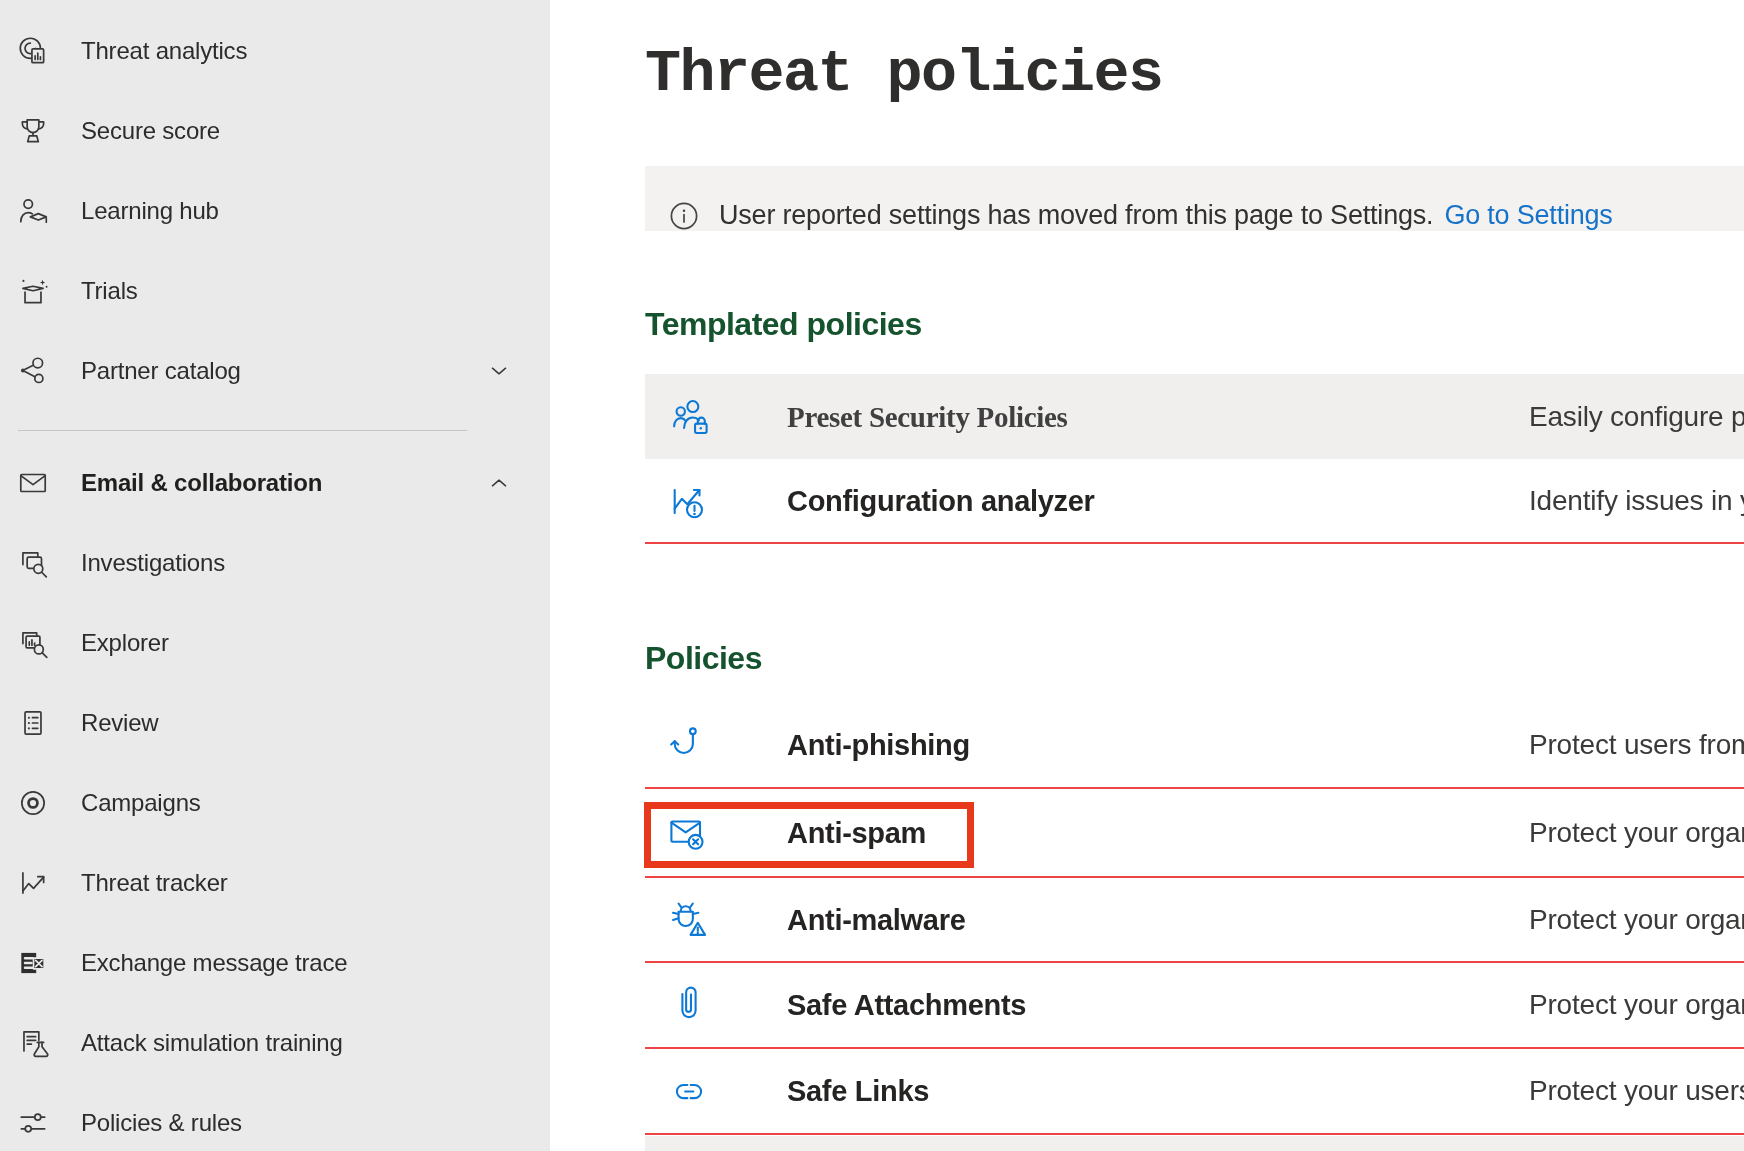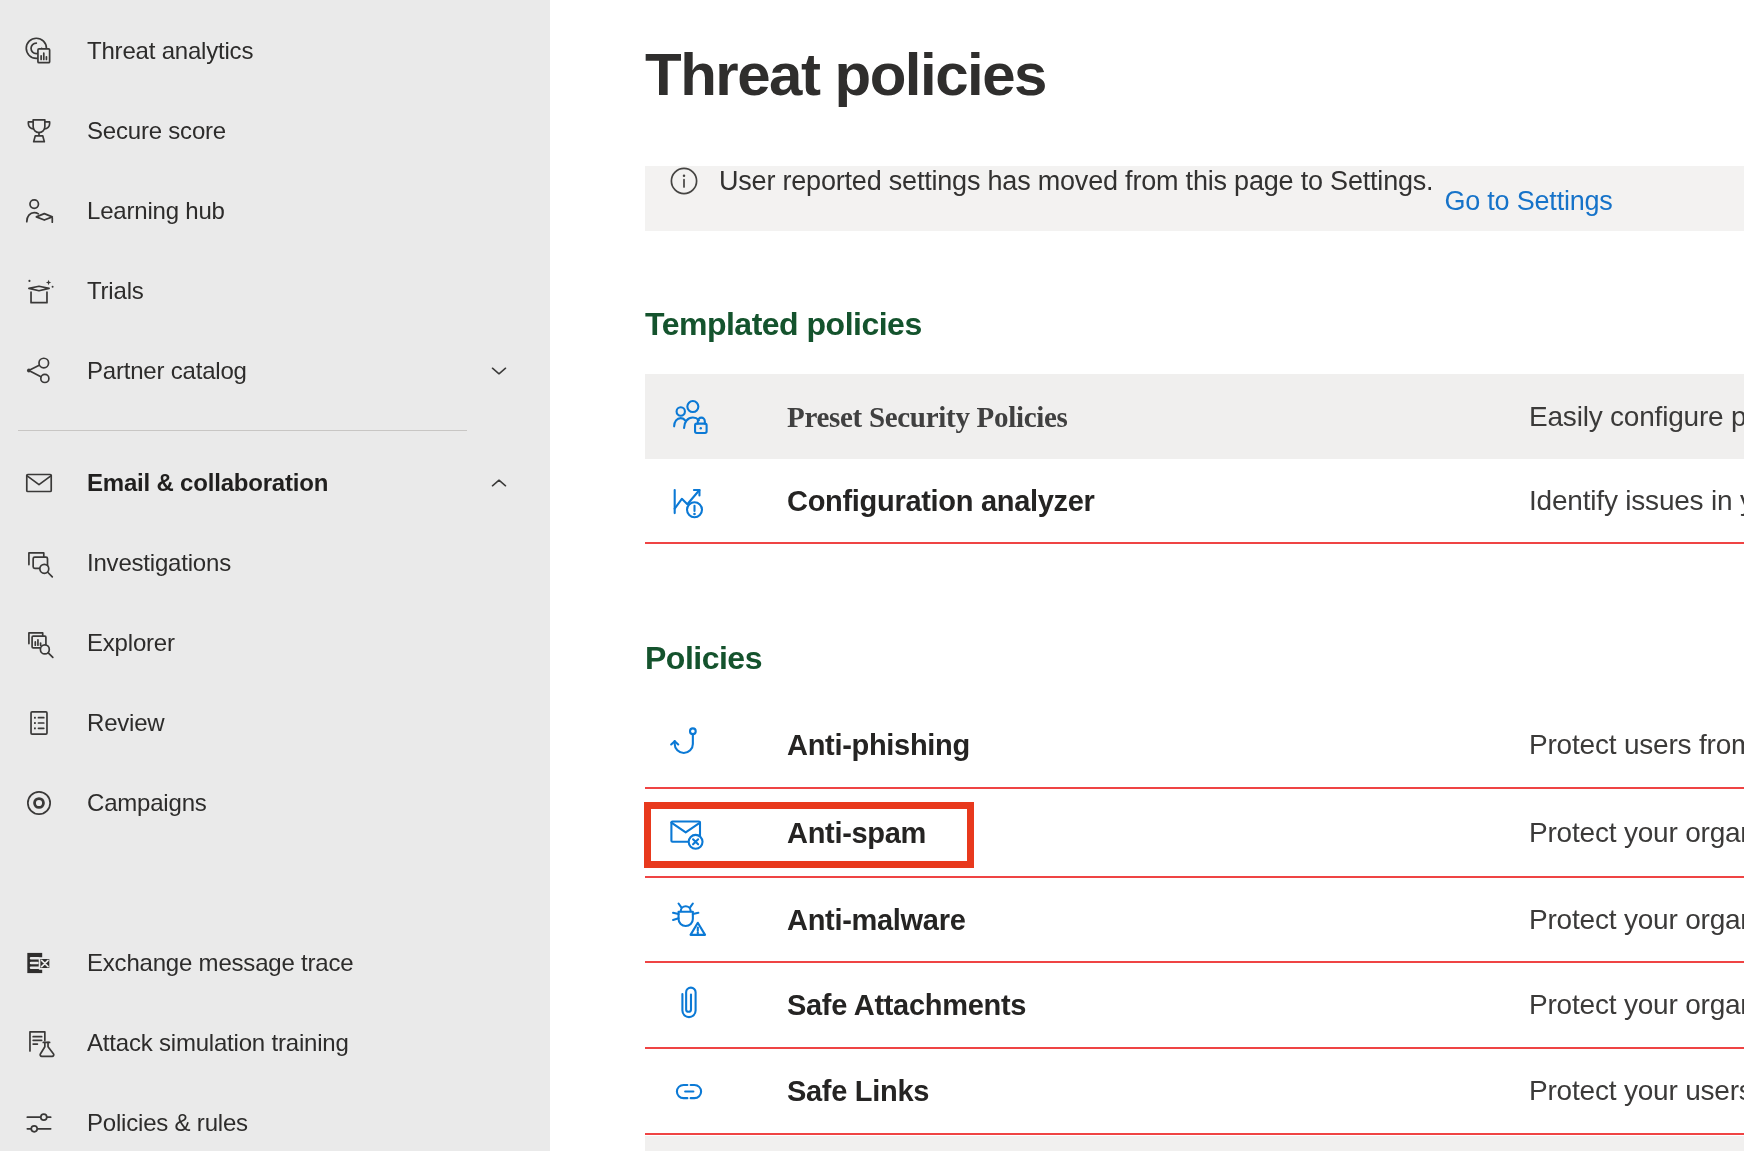--- a/index.html
+++ b/index.html
@@ -6,34 +6,34 @@
   body{
     position:relative;width:1744px;height:1151px;overflow:hidden;
     background:#ffffff;
     font-family:"Liberation Sans","DejaVu Sans",sans-serif;
     -webkit-font-smoothing:antialiased;
   }
 
   
   .sidebar{position:absolute;left:0;top:0;width:550px;height:1151px;background:#eaeaea;}
   .si{position:absolute;left:0;width:550px;height:80px;display:flex;align-items:center;
-      padding-left:22px;box-sizing:border-box;cursor:pointer;}
+      padding-left:16px;box-sizing:border-box;cursor:pointer;}
   .sicon{width:34px;height:34px;margin-right:31px;flex:none;display:flex;align-items:center;justify-content:center;}
   .sicon svg{width:34px;height:34px;stroke:#3a3938;fill:none;stroke-width:1.6;stroke-linecap:round;stroke-linejoin:round;}
   .slabel{font-size:24px;color:#2d2c2b;letter-spacing:-0.2px;white-space:nowrap;}
   .si.bold .slabel{font-weight:700;color:#201f1e;}
   .chev{position:absolute;right:36px;top:50%;transform:translateY(-50%);width:30px;height:30px;}
   .chev svg{width:30px;height:30px;stroke:#3a3938;fill:none;stroke-width:1.6;stroke-linecap:round;stroke-linejoin:round;}
   .sdivider{position:absolute;left:18px;top:430px;width:449px;height:1px;background:#c8c6c4;}
 
   
   .page-title{position:absolute;left:645px;top:40px;font-size:60px;font-weight:700;
-      color:#2f2e2d;letter-spacing:-1.5px;white-space:nowrap;}
+      color:#2f2e2d;letter-spacing:-1.5px;white-space:nowrap;font-family:Liberation Mono, monospace;}
   .banner{position:absolute;left:645px;top:166px;width:1099px;height:65px;background:#f3f2f1;
-      display:flex;align-items:flex-start;}
+      display:flex;align-items:flex-end;}
   .bicon{margin-left:24px;width:30px;height:30px;flex:none;}
   .btext{margin-left:20px;font-size:27px;color:#323130;letter-spacing:-0.2px;white-space:nowrap;}
   .blink{margin-left:11px;font-size:27px;color:#1673c9;letter-spacing:-0.2px;cursor:pointer;white-space:nowrap;margin-top:20px;}
   .h2{position:absolute;left:645px;font-size:32px;font-weight:700;color:#14532d;letter-spacing:-0.5px;white-space:nowrap;}
 
   .row{position:absolute;left:645px;width:1099px;cursor:pointer;}
   .row.gray{background:#f0efee;}
   .row.bline{border-bottom:2px solid #ef4444;box-sizing:border-box;}
   .ricon{position:absolute;left:22px;top:50%;transform:translateY(-50%);width:44px;height:44px;}
   .ricon svg{width:44px;height:44px;stroke:#0b79d5;fill:none;stroke-width:1.9;stroke-linecap:round;stroke-linejoin:round;}
@@ -175,20 +175,30 @@
   <div class="si" style="top:763px">
     <span class="sicon">
       <svg viewBox="0 0 32 32">
           <circle cx="16" cy="16" r="10.5"></circle>
           <circle cx="16" cy="16" r="4.2" stroke-width="2.6"></circle>
         </svg>
     </span>
     <span class="slabel">Campaigns</span>
   </div>
 
+  <div class="si" style="top:843px">
+    <span class="sicon">
+      <svg viewBox="0 0 32 32">
+          <path d="M6.5 6.5v19"></path>
+          <path d="M6.5 23.5l5.5-7 4.5 4.5 9.5-10.5"></path>
+          <path d="M20.5 10h5.5v5.5"></path>
+        </svg>
+    </span>
+    <span class="slabel">Threat tracker</span>
+  </div>
 
   <div class="si" style="top:923px">
     <span class="sicon">
       <svg viewBox="0 0 32 32">
           <rect x="5" y="6.5" width="14" height="19" fill="#2f2e2d" stroke="none"></rect>
           <path d="M8.5 11.5h7M8.5 16h6M8.5 20.5h7" stroke="#eaeaea" stroke-width="2.4"></path>
           <rect x="16.5" y="11.5" width="10" height="10" fill="#2f2e2d" stroke="#eaeaea" stroke-width="1.6"></rect>
           <path d="M18.5 13.5l6 6M24.5 13.5l-6 6" stroke="#eaeaea" stroke-width="1.6"></path>
         </svg>
     </span>

